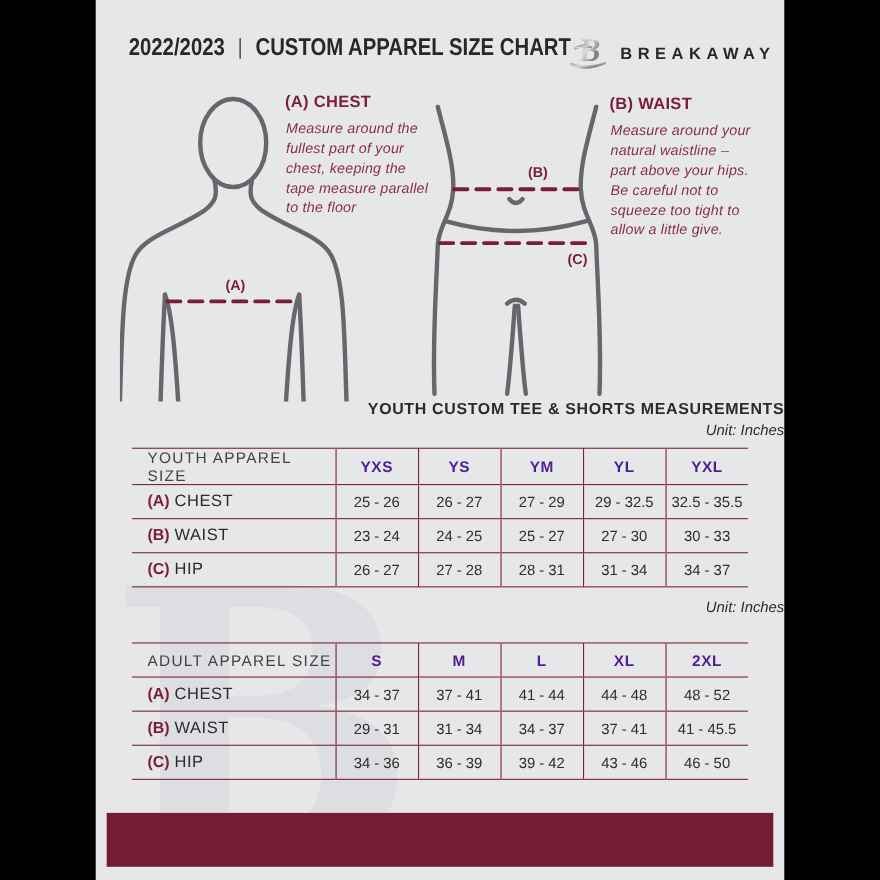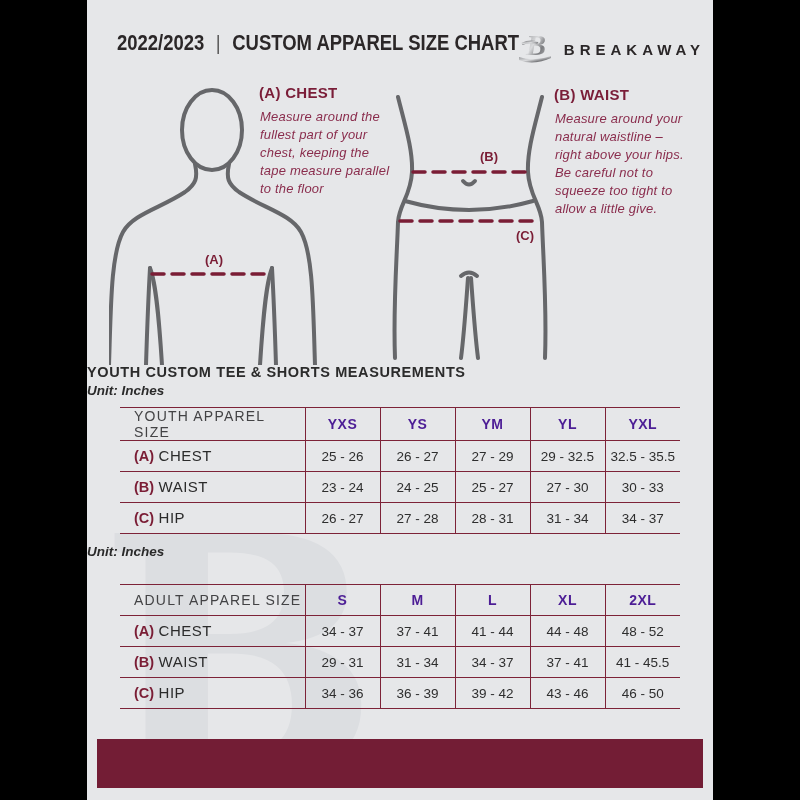--- a/index.html
+++ b/index.html
@@ -42,26 +42,26 @@
   .instr p{
     margin:1px;font-size:13px;font-style:italic;color:#8a2d4d;line-height:1.38;
     white-space:pre-line;letter-spacing:.2px;
   }
   
   .fig{position:absolute;z-index:1;}
   .fig path,.fig ellipse{fill:none;stroke:#66676a;stroke-width:4;stroke-linecap:round;}
   .fig .dash{stroke:#7a1d35;stroke-width:3.5;stroke-dasharray:12 8;}
   .fig text{fill:#7a1d35;font-weight:bold;font-size:13px;font-family:"Liberation Sans",sans-serif;}
   
-  .sec-title{left:0;width:626px;text-align:left;}
+  .sec-title{left:0;width:626px;text-align:right;}
   .sec-title .t{
     font-size:14.5px;font-weight:bold;color:#2b2b2b;letter-spacing:.6px;
   }
   .sec-title .u{
-    font-size:13.5px;font-style:italic;color:#2b2b2b;margin-top:3px;font-weight:bold;
+    font-size:13.5px;font-style:italic;color:#2b2b2b;margin-top:3px;
   }
   
   table.size{
     position:absolute;left:33px;border-collapse:collapse;table-layout:fixed;width:560px;
     border-top:1.5px solid #7d2338;border-bottom:1.5px solid #7d2338;z-index:1;
     background:transparent;
   }
   table.size col.c-lbl{width:185px;}
   table.size col.c-val{width:75px;}
   table.size tr{border-top:1.5px solid #7d2338;}
@@ -145,21 +145,21 @@
     <path class="dash" d="M 28 77 L 142 77"></path>
     <path class="dash" d="M 15 126 L 155 126"></path>
     <text x="95" y="66">(B)</text>
     <text x="131" y="145">(C)</text>
   </svg>
 
   <div class="instr" style="left:467px;top:86px;width:155px;">
     <h3>(B) WAIST</h3>
     <p>Measure around your
 natural waistline –
-right above your hips.
+part above your hips.
 Be careful not to
 squeeze too tight to
 allow a little give.</p>
   </div>
 
 
   <div class="layer sec-title" style="top:364px;">
     <div class="t">YOUTH CUSTOM TEE &amp; SHORTS MEASUREMENTS</div>
     <div class="u">Unit: Inches</div>
   </div>

